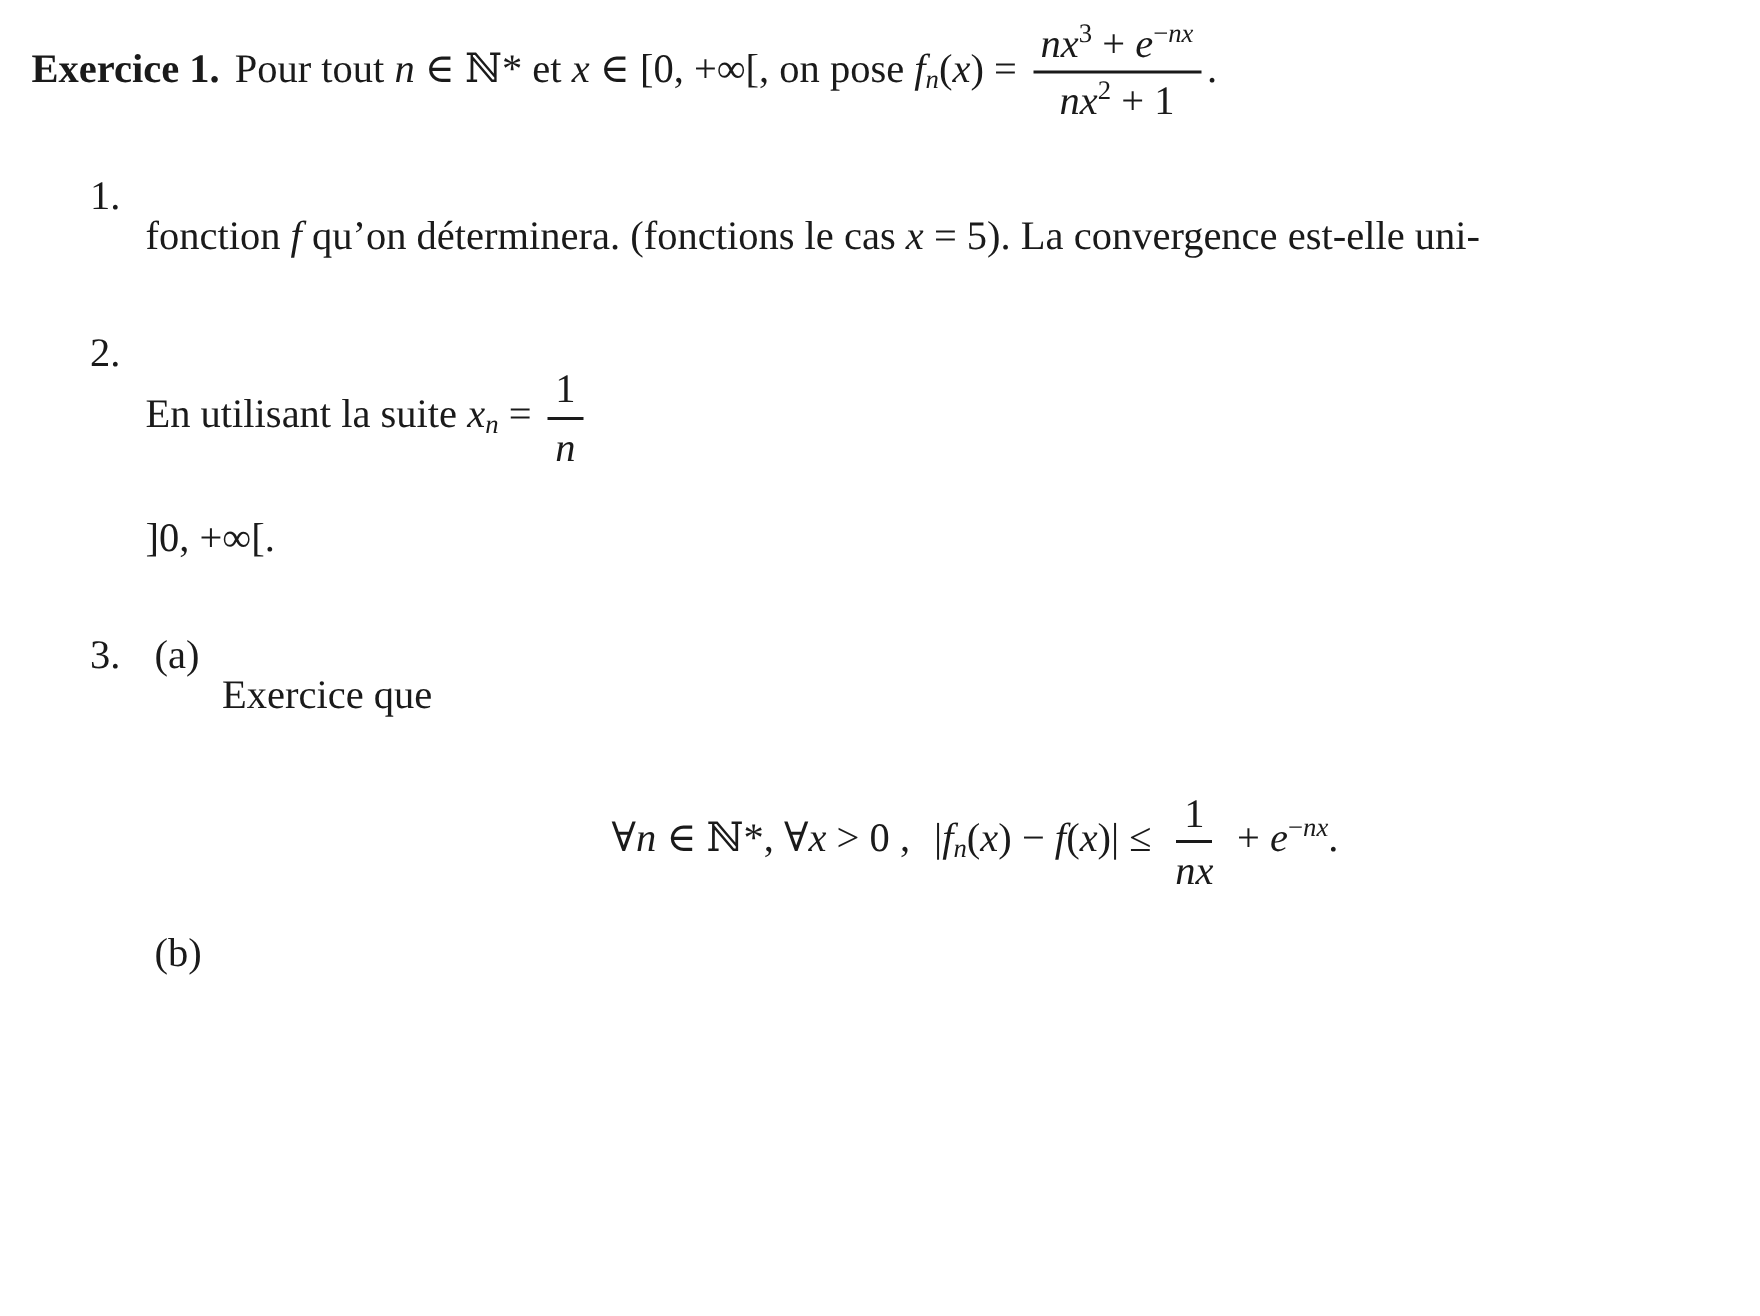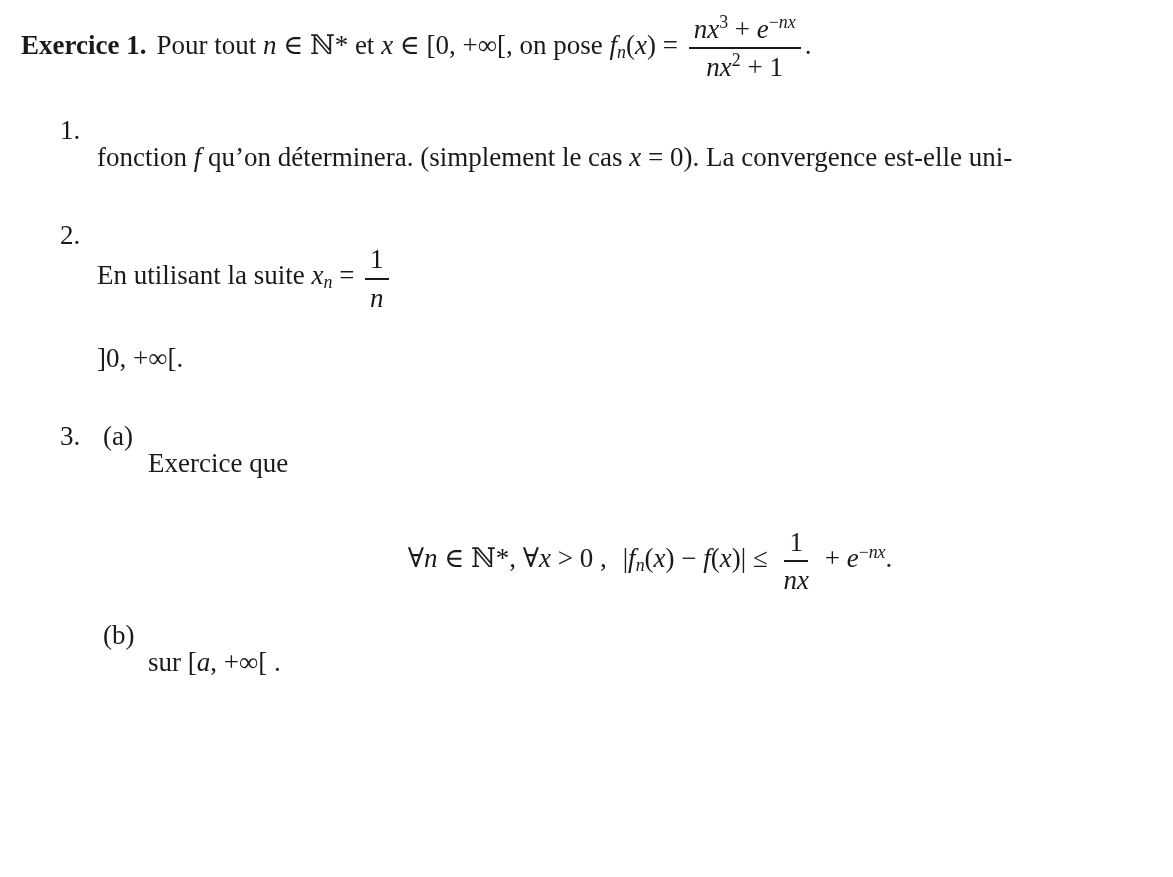--- a/index.html
+++ b/index.html
@@ -45,21 +45,21 @@
 <div class="page" style="background: rgb(255, 255, 255); color: rgb(26, 26, 26);">
 
   <p class="hline"><span class="b">Exercice 1.</span><span class="sp" style="width: 10px;"></span><span class="t">Pour tout </span><span class="i">n</span><span class="t"> ∈ ℕ* et </span><span class="i">x</span><span class="t"> ∈ [0, +∞[, on pose </span><span class="i">f</span><sub><span class="i">n</span></sub><span class="t">(</span><span class="i">x</span><span class="t">) = </span><span class="frac">
         <span class="num"><span class="i">nx</span><sup><span class="t">3</span></sup><span class="t"> + </span><span class="i">e</span><sup><span class="t">−</span><span class="i">nx</span></sup></span>
         <span class="den"><span class="i">nx</span><sup><span class="t">2</span></sup><span class="t"> + 1</span></span>
       </span><span class="t">.</span></p>
 
   <div class="item">
     <span class="marker">1.</span>
     <div class="ibody">
-      <p class="tline"><span class="t">fonction </span><span class="i">f</span><span class="t"> qu’on déterminera. (simplement le cas </span><span class="i">x</span><span class="t"> = 0). La convergence est-elle uni-</span></p>
+      <p class="tline"><span class="t">fonction </span><span class="i">f</span><span class="t"> qu’on déterminera. (fonctions le cas </span><span class="i">x</span><span class="t"> = 5). La convergence est-elle uni-</span></p>
     </div>
   </div>
 
   <div class="item">
     <span class="marker">2.</span>
     <div class="ibody">
       <p class="tline"><span class="t">En utilisant la suite </span><span class="i">x</span><sub><span class="i">n</span></sub><span class="t"> = </span><span class="frac">
             <span class="num"><span class="t">1</span></span>
             <span class="den"><span class="i">n</span></span>
           </span></p>
@@ -79,21 +79,20 @@
       </div>
 
       <div class="display d1"><span class="t">∀</span><span class="i">n</span><span class="t"> ∈ ℕ*, ∀</span><span class="i">x</span><span class="t"> &gt; 0 ,</span><span class="sp" style="width: 16px;"></span><span class="t">|</span><span class="i">f</span><sub><span class="i">n</span></sub><span class="t">(</span><span class="i">x</span><span class="t">) − </span><span class="i">f</span><span class="t">(</span><span class="i">x</span><span class="t">)| ≤ </span><span class="frac">
             <span class="num"><span class="t">1</span></span>
             <span class="den"><span class="i">nx</span></span>
           </span><span class="t"> + </span><span class="i">e</span><sup><span class="t">−</span><span class="i">nx</span></sup><span class="t">.</span></div>
 
       <div class="sub">
         <span class="submarker">(b)</span>
         <div class="subbody">
-          <p class="tline"><span class="t">sur [</span><span class="i">a</span><span class="t">, +∞[ .</span></p>
         </div>
       </div>
 
     </div>
   </div>
 
   <div class="blue-line" style="background: rgb(60, 120, 216);"></div>
 </div>
 
 </body></html>

